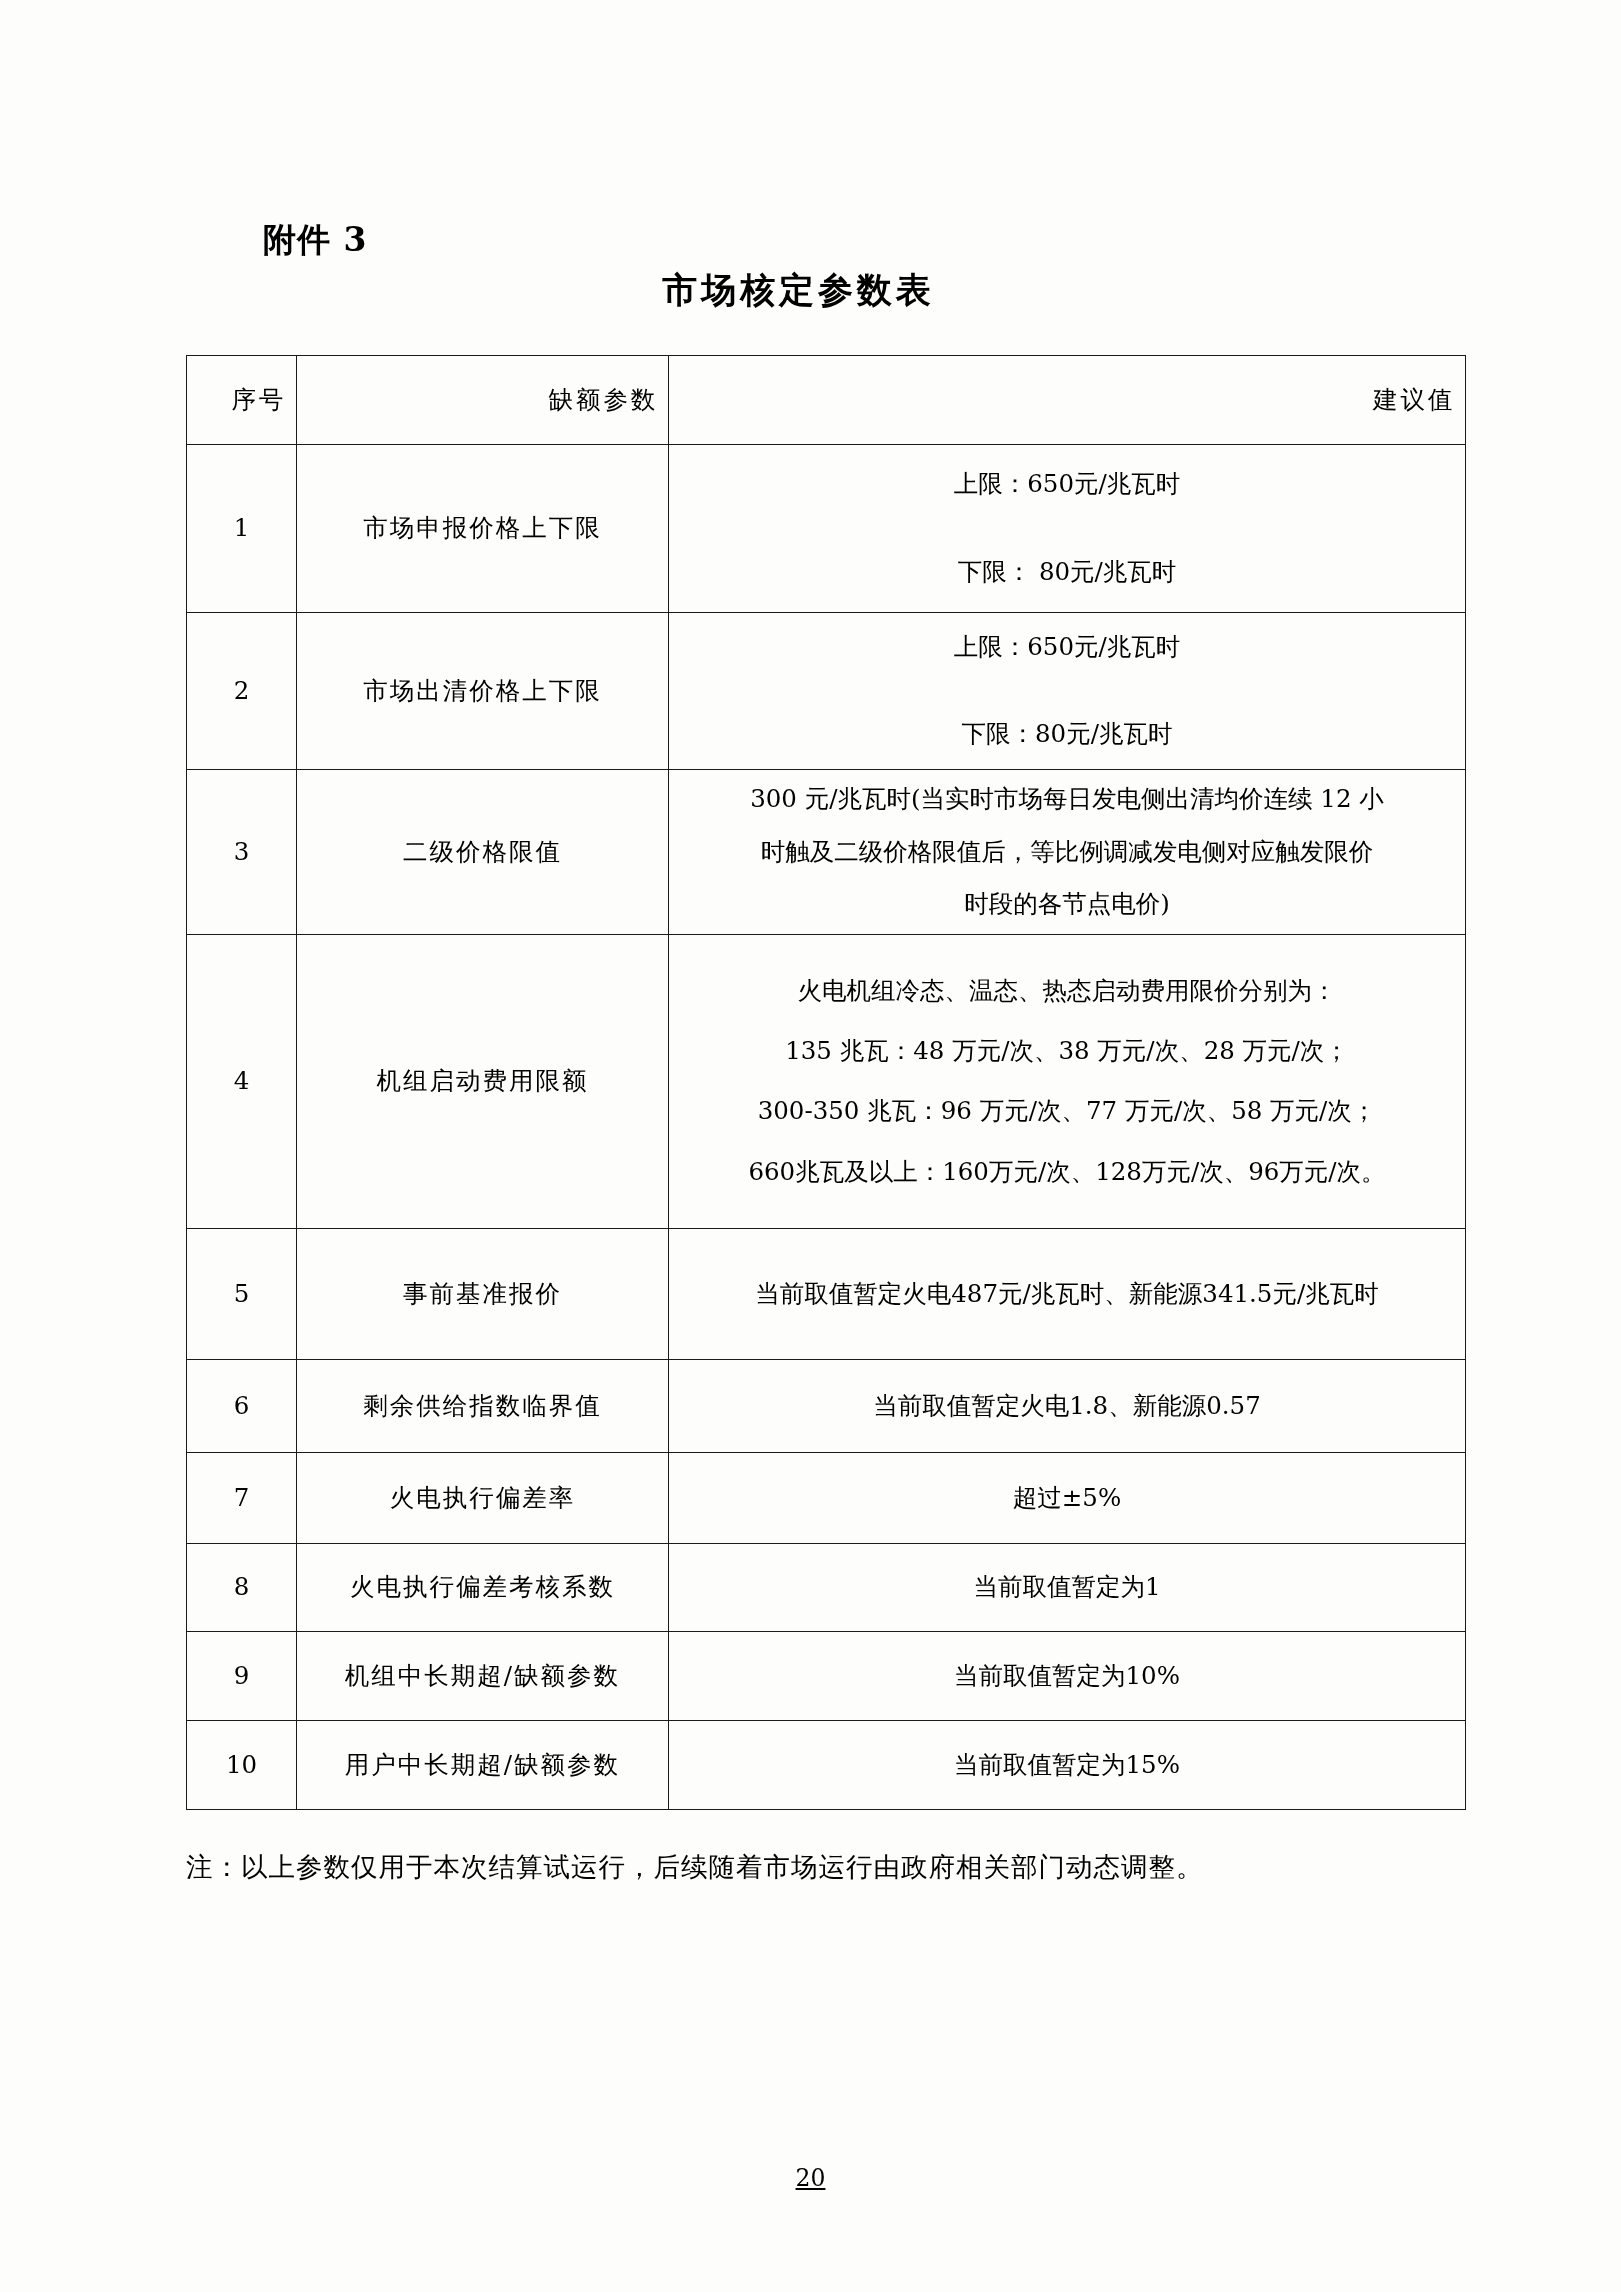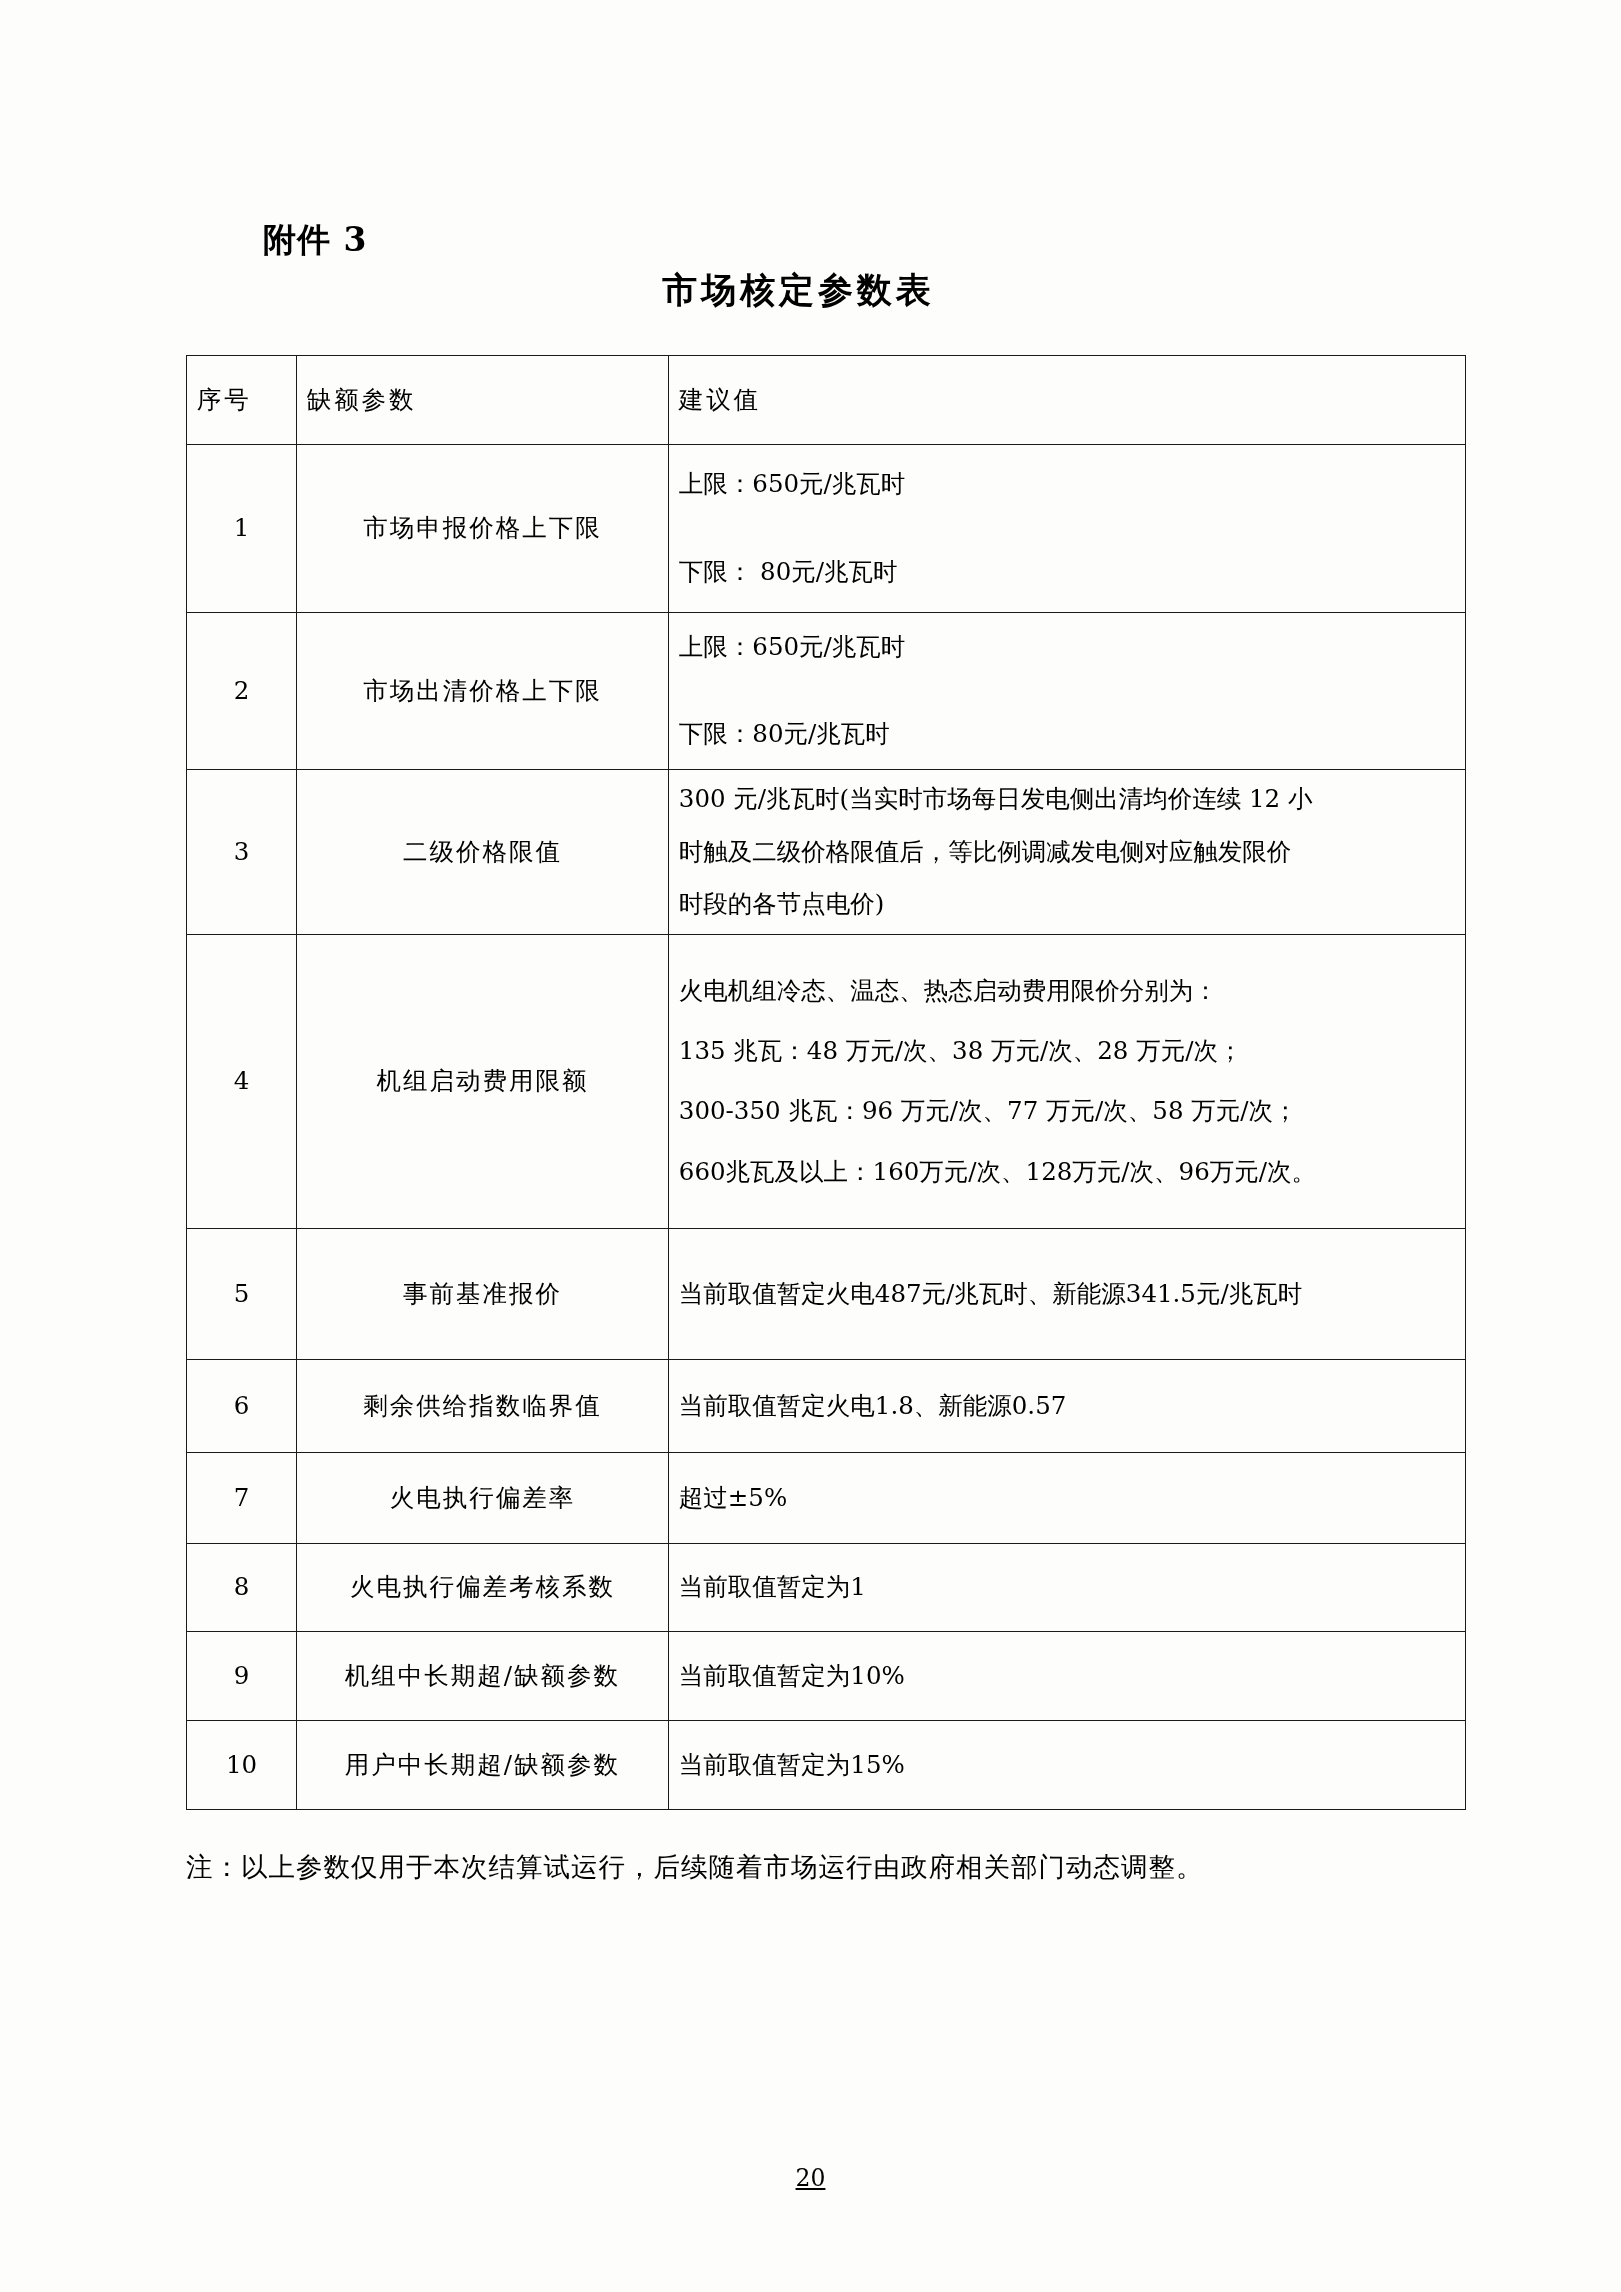--- a/index.html
+++ b/index.html
@@ -64,34 +64,35 @@
     vertical-align: middle;
     font-weight: normal;
     font-size: 24.5px;
     line-height: 1.9;
   }
   col.c-no   { width: 110px; }
   col.c-name { width: 372px; }
   col.c-val  { width: 797px; }
 
   .hrow td {
-    text-align: left;
+    text-align: right;
     height: 76px;
     font-size: 25.5px;
     letter-spacing: 2.9px;
   }
   .cell-no {
     text-align: center;
     font-size: 24.5px;
   }
   .cell-name {
     text-align: center;
     letter-spacing: 2px;
   }
   .cell-val {
+    text-align: center;
   }
   .val-line { display: block; }
   .val-line + .val-line { margin-top: 5.9px; }
 
   .gap-lines .val-line + .val-line { margin-top: 41px; }
   .r4 .val-line + .val-line { margin-top: 13.7px; }
 
   
   tr.r1 td { height: 155px; }
   tr.r2 td { height: 145px; }

